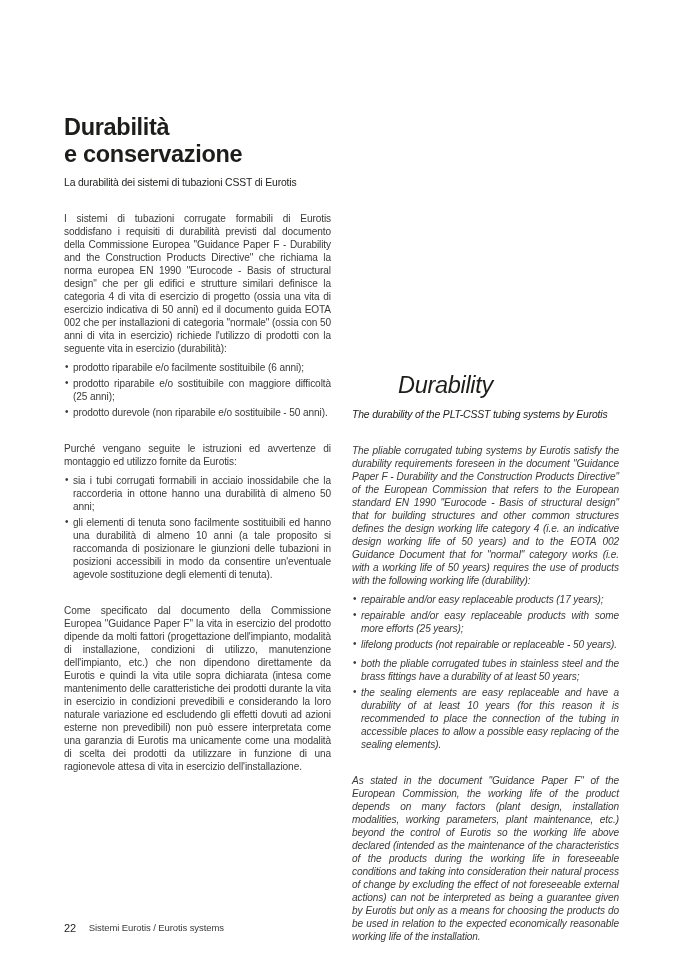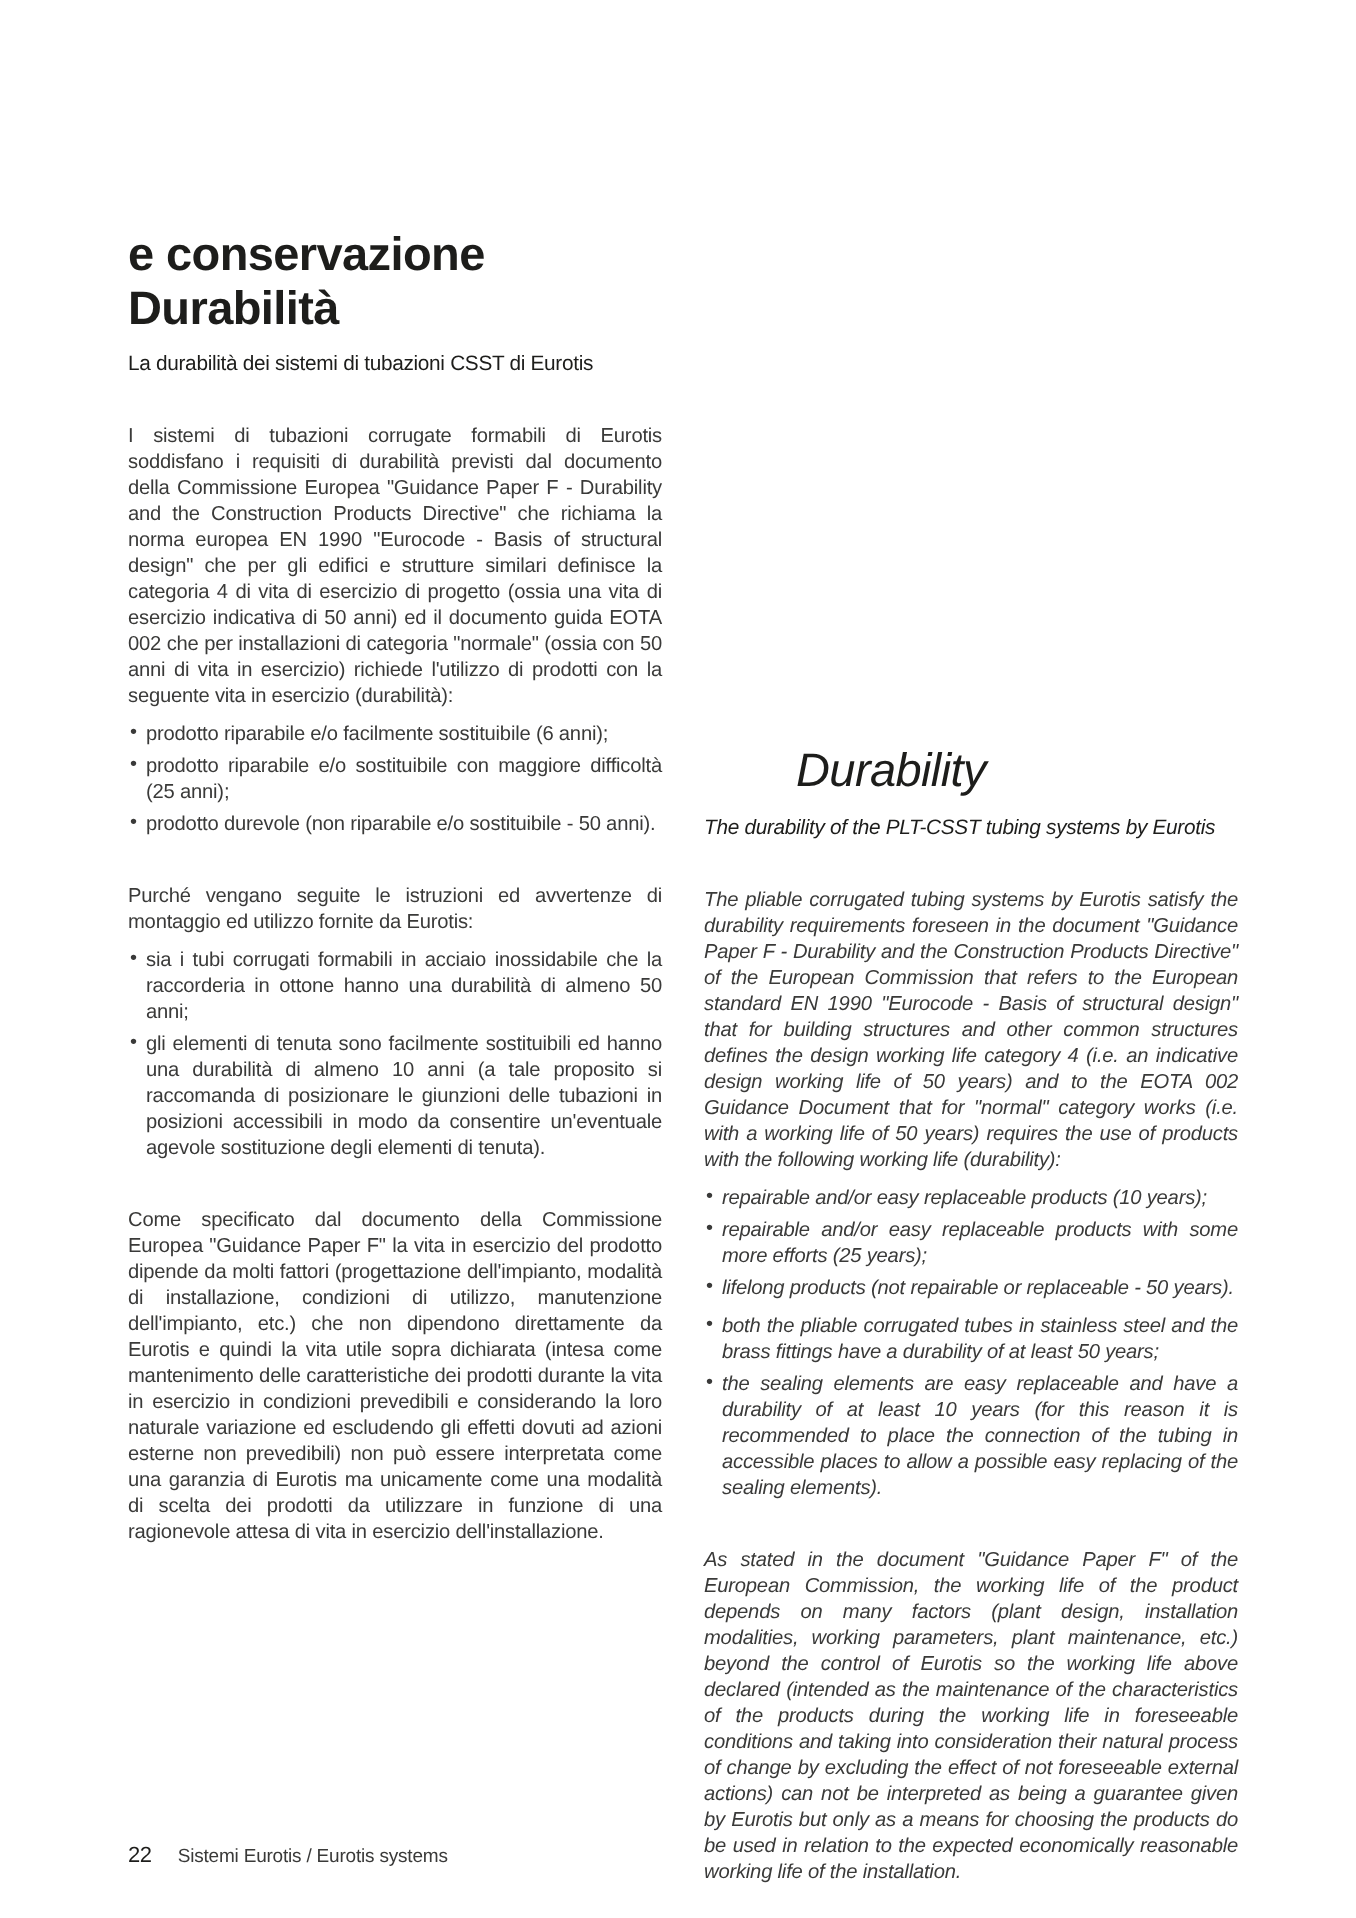--- a/index.html
+++ b/index.html
@@ -62,21 +62,21 @@
     font-size: 10px;
     line-height: 12.5px;
     color: #3a3a39;
   }
   .bullet .btext { flex: 1; }
 
   .footer {
     position: absolute;
     left: 64px; top: 922px;
     display: flex;
-    align-items: flex-end;
+    align-items: flex-start;
   }
   .footer .pagenum {
     font-size: 11px;
     font-weight: 400;
     color: #1d1d1b;
     letter-spacing: -0.2px;
   }
   .footer .flabel {
     font-size: 9.5px;
     color: #3a3a39;
@@ -84,22 +84,22 @@
     letter-spacing: -0.1px;
   }
 </style>
 </head>
 <body>
 
 <div>
 
   <div class="col col-left">
     <h1 class="title">
+      <span class="tline">Durabilità</span>
       <span class="tline">e conservazione</span>
-      <span class="tline">Durabilità</span>
     </h1>
 
     <div class="lead">La durabilità dei sistemi di tubazioni CSST di Eurotis</div>
 
     <p class="body-text">I sistemi di tubazioni corrugate formabili di Eurotis soddisfano i requisiti di durabilità previsti dal documento della Commissione Europea "Guidance Paper F - Durability and the Construction Products Directive" che richiama la norma europea EN 1990 "Eurocode - Basis of structural design" che per gli edifici e strutture similari definisce la categoria 4 di vita di esercizio di progetto (ossia una vita di esercizio indicativa di 50 anni) ed il documento guida EOTA 002 che per installazioni di categoria "normale" (ossia con 50 anni di vita in esercizio) richiede l'utilizzo di prodotti con la seguente vita in esercizio (durabilità):</p>
 
     <div class="bullet-list">
       <div class="bullet">
         <span class="marker">•</span>
         <span class="btext body-text">prodotto riparabile e/o facilmente sostituibile (6 anni);</span>
@@ -135,21 +135,21 @@
       <span class="tline">Durability</span>
     </h1>
 
     <div class="lead">The durability of the PLT-CSST tubing systems by Eurotis</div>
 
     <p class="body-text">The pliable corrugated tubing systems by Eurotis satisfy the durability requirements foreseen in the document "Guidance Paper F - Durability and the Construction Products Directive" of the European Commission that refers to the European standard EN 1990 "Eurocode - Basis of structural design" that for building structures and other common structures defines the design working life category 4 (i.e. an indicative design working life of 50 years) and to the EOTA 002 Guidance Document that for "normal" category works (i.e. with a working life of 50 years) requires the use of products with the following working life (durability):</p>
 
     <div class="bullet-list">
       <div class="bullet">
         <span class="marker">•</span>
-        <span class="btext body-text">repairable and/or easy replaceable products (10 years);</span>
+        <span class="btext body-text">repairable and/or easy replaceable products (17 years);</span>
       </div>
       <div class="bullet">
         <span class="marker">•</span>
         <span class="btext body-text">repairable and/or easy replaceable products with some more efforts (25 years);</span>
       </div>
       <div class="bullet">
         <span class="marker">•</span>
         <span class="btext body-text">lifelong products (not repairable or replaceable - 50 years).</span>
       </div>
     </div>

